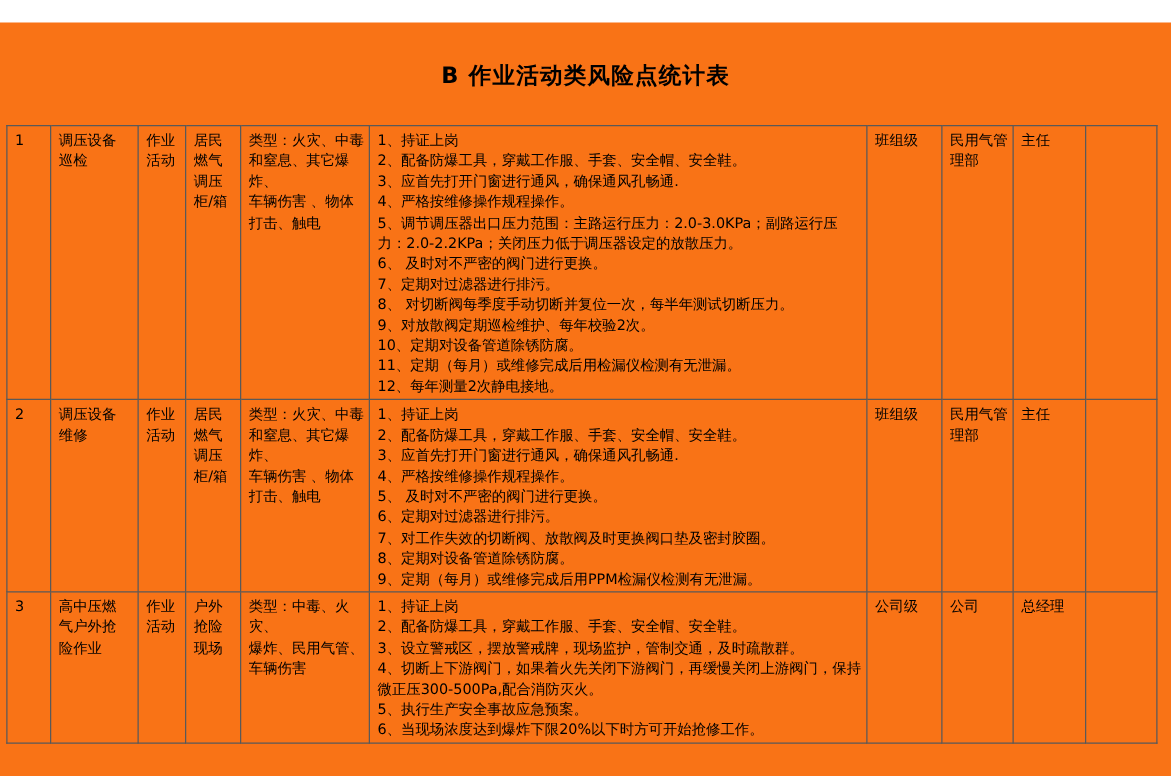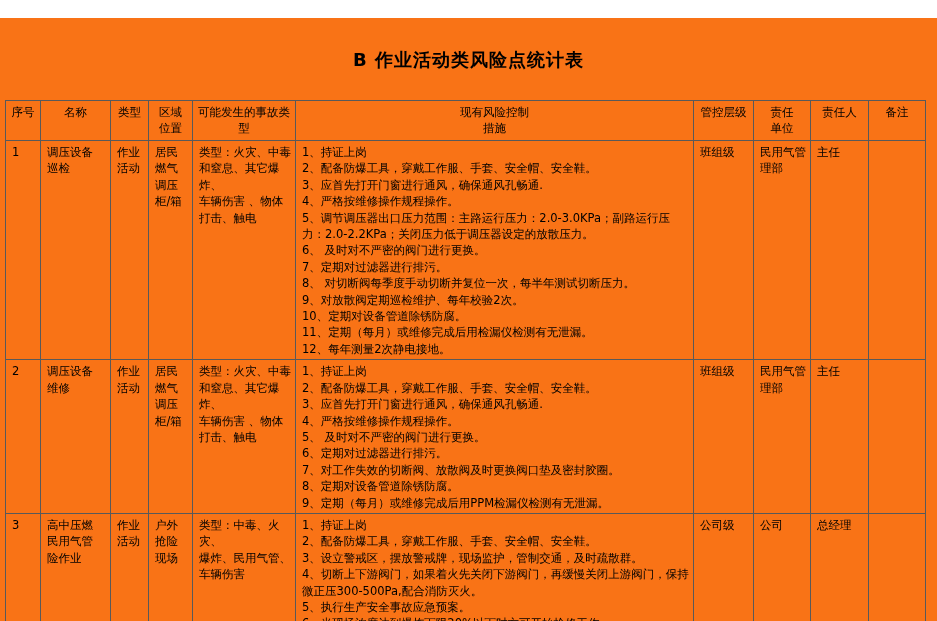--- a/index.html
+++ b/index.html
@@ -83,36 +83,20 @@
       <col style="width:38px">
       <col style="width:44px">
       <col style="width:103px">
       <col style="width:398px">
       <col style="width:60px">
       <col style="width:57px">
       <col style="width:58px">
       <col style="width:57px">
     </colgroup>
     <tbody>
-      <tr style="height:40px;">
-        <th>序号</th>
-        <th>名称</th>
-        <th>类型</th>
-        <th>区域
-位置</th>
-        <th>可能发生的事故类
-型</th>
-        <th>现有风险控制
-措施</th>
-        <th>管控层级</th>
-        <th>责任
-单位</th>
-        <th>责任人</th>
-        <th>备注</th>
-      </tr>
 
       <tr style="height:215px;">
         <td class="col-no">1</td>
         <td>调压设备
 巡检</td>
         <td>作业
 活动</td>
         <td>居民
 燃气
 调压
@@ -166,21 +150,21 @@
         <td>班组级</td>
         <td>民用气管
 理部</td>
         <td>主任</td>
         <td></td>
       </tr>
 
       <tr style="height:114px;">
         <td class="col-no">3</td>
         <td>高中压燃
-民用气管
+气户外抢
 险作业</td>
         <td>作业
 活动</td>
         <td>户外
 抢险
 现场</td>
         <td>类型：中毒、火灾、
 爆炸、民用气管、
 车辆伤害</td>
         <td class="col-measures">1、持证上岗

